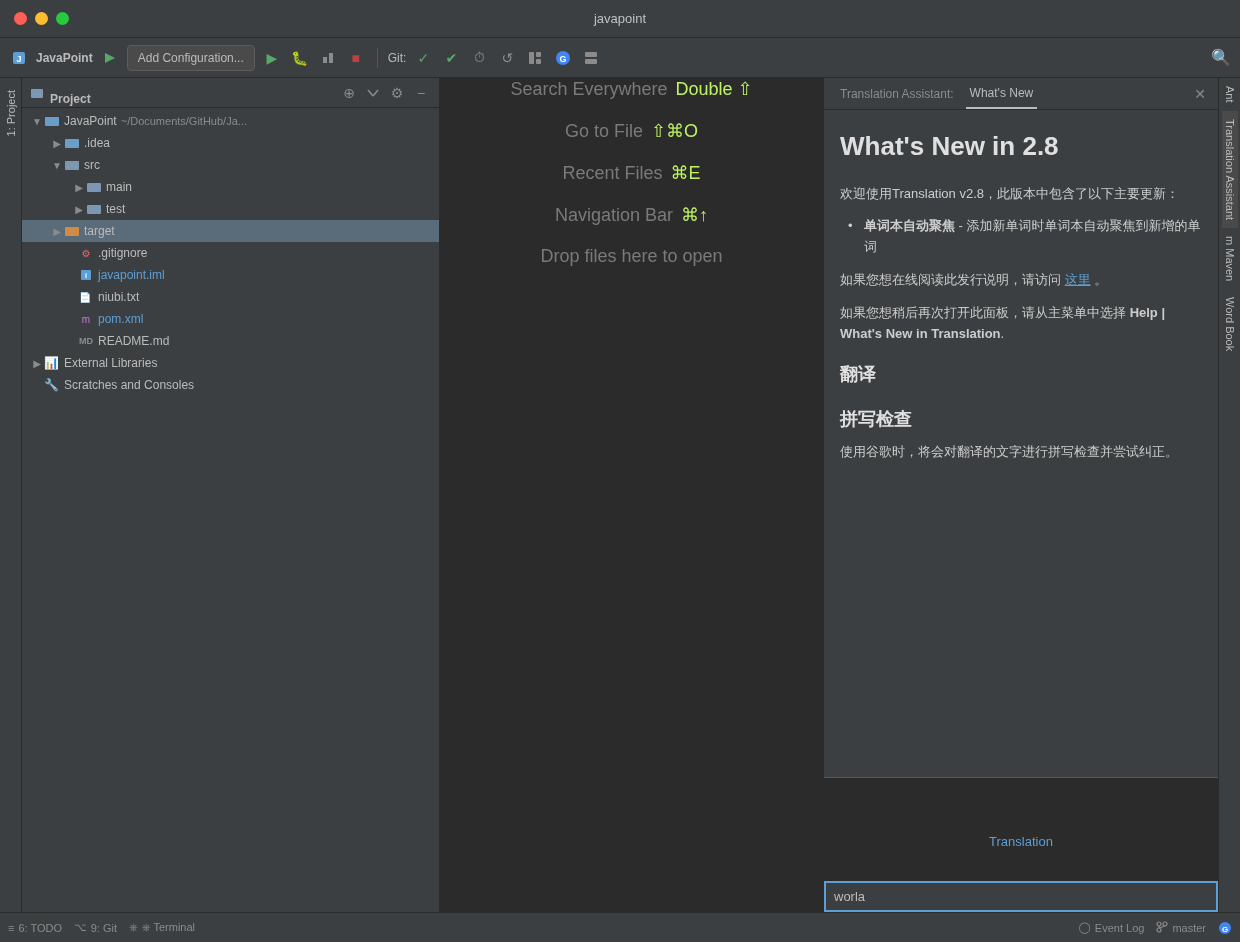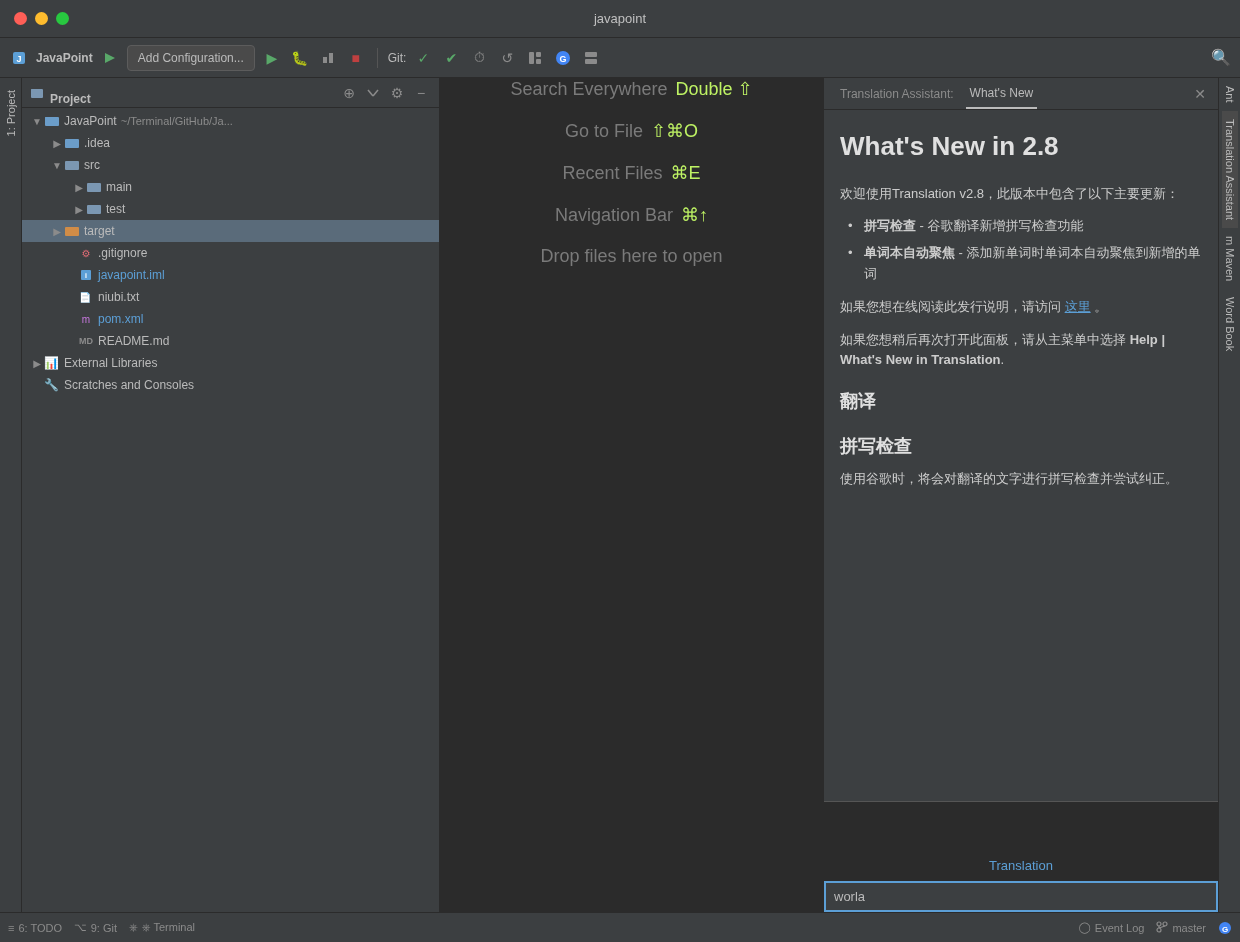--- a/index.html
+++ b/index.html
@@ -331,20 +331,21 @@
       margin-top: 48px;
     }
     .translation-input {
       background: #3c3f41;
       border: 2px solid #5c9fd6;
       color: #bbbbbb;
       font-size: 13px;
       padding: 6px 8px;
       width: 100%;
       outline: none;
+      margin-top: 24px;
     }
 
     
     .right-side-tabs {
       width: 22px;
       background: #3c3f41;
       display: flex;
       flex-direction: column;
       align-items: center;
       border-left: 1px solid #2b2b2b;
@@ -492,21 +493,21 @@
 
       <div class="tree-item">
         <span class="tree-arrow">▼</span>
         <span class="folder-icon folder-blue">
           <svg width="14" height="12" viewBox="0 0 14 12">
               <rect x="0" y="2" width="14" height="9" rx="1" fill="#6b9dc9"></rect>
               <rect x="0" y="2" width="6" height="3" rx="1" fill="#6b9dc9"></rect>
             </svg>
         </span>
         <span class="tree-label">JavaPoint</span>
-        <span class="tree-path">~/Terminal/GitHub/Ja...</span>
+        <span class="tree-path">~/Documents/GitHub/Ja...</span>
       </div>
 
       <div class="tree-item" style="padding-left:28px;">
         <span class="tree-arrow">▶</span>
         <span class="folder-icon folder-blue">
           <svg width="14" height="12" viewBox="0 0 14 12">
               <rect x="0" y="2" width="14" height="9" rx="1" fill="#6b9dc9"></rect>
             </svg>
         </span>
         <span class="tree-label">.idea</span>
@@ -626,23 +627,20 @@
   <div class="right-panel">
     <div class="right-panel-header">
       <span class="rph-tab">Translation Assistant:</span>
       <span class="rph-tab active">What's New</span>
       <span class="rph-close">✕</span>
     </div>
     <div class="right-panel-content">
       <div class="whats-new-title">What's New in 2.8</div>
       <div class="whats-new-para">欢迎使用Translation v2.8，此版本中包含了以下主要更新：</div>
       <ul class="whats-new-list">
-        <li>
-          <span class="bold">拼写检查</span> - 谷歌翻译新增拼写检查功能
-        </li>
         <li>
           <span class="bold">单词本自动聚焦</span> - 添加新单词时单词本自动聚焦到新增的单词
         </li>
       </ul>
       <div class="whats-new-para">
         <span>如果您想在线阅读此发行说明，请访问</span>
         <span class="link-text">这里</span>
         <span>。</span>
       </div>
       <div class="whats-new-para">

